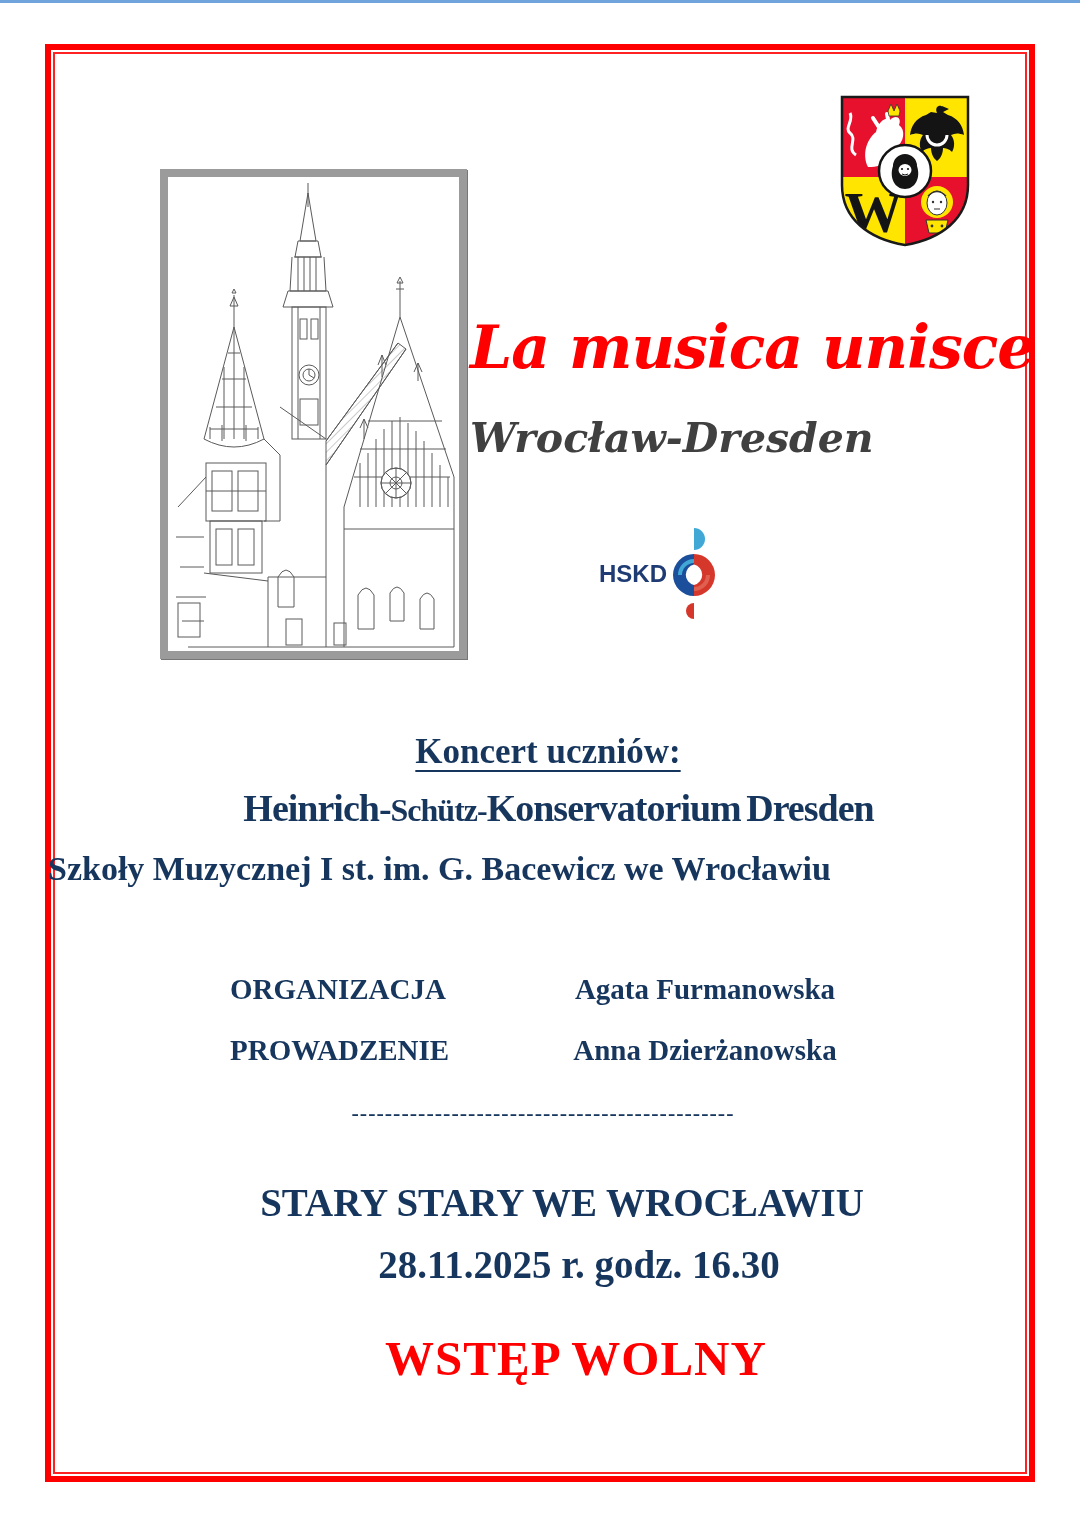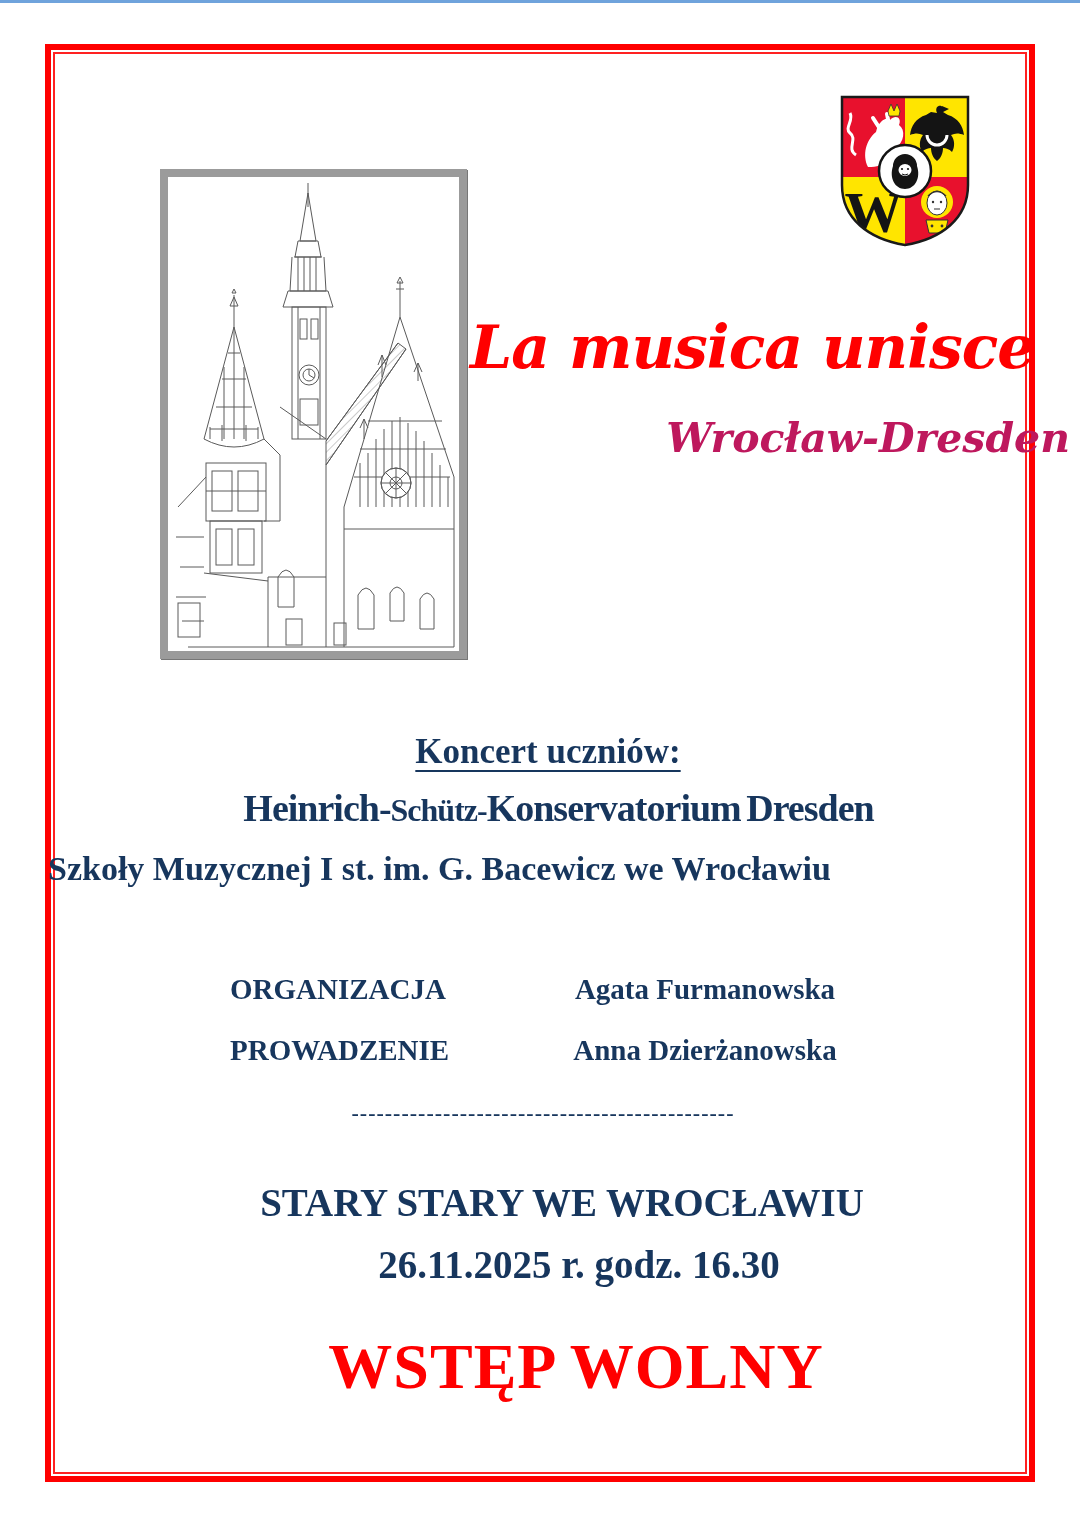--- a/index.html
+++ b/index.html
@@ -19,23 +19,23 @@
   .townhall svg { display:block; width:100%; height:100%; }
 
   .crest { position:absolute; left:838px; top:92px; width:134px; height:158px; }
 
   .title {
     position:absolute; left:470px; top:312px; width:600px; text-align:left;
     font-family:"DejaVu Serif", serif; font-style:italic; font-weight:700;
     font-size:60px; color:#FF0000; letter-spacing:-1px; white-space:nowrap;
   }
   .subtitle {
-    position:absolute; left:470px; top:414px; width:600px; text-align:right;
+    position:absolute; left:470px; top:414px; width:600px; text-align:left;
     font-family:"DejaVu Serif", serif; font-style:italic; font-weight:700;
-    font-size:41px; color:#be185d; white-space:nowrap;
+    font-size:41px; color:#404040; white-space:nowrap;
   }
 
   .hskd { position:absolute; left:599px; top:518px; width:125px; height:105px; }
   .sm   { position:absolute; left:764px; top:539px; width:130px; height:74px; }
   .heading {
     position:absolute; left:53px; top:732px; width:990px; text-align:center;
     font-size:35px; font-weight:bold; color:#17365D;
     text-decoration:underline; text-underline-offset:7px; text-decoration-thickness:2px;
     white-space:nowrap;
   }
@@ -63,21 +63,21 @@
   .venue {
     position:absolute; left:67px; top:1180px; width:990px; text-align:center;
     font-size:39px; font-weight:bold; color:#17365D; white-space:nowrap;
   }
   .datetime {
     position:absolute; left:84px; top:1242px; width:990px; text-align:center;
     font-size:39px; font-weight:bold; color:#17365D; white-space:nowrap;
   }
   .admission {
     position:absolute; left:81px; top:1330px; width:990px; text-align:center;
-    font-size:64px; font-weight:bold; color:#FF0000; letter-spacing:1px; white-space:nowrap;
+    font-size:49px; font-weight:bold; color:#FF0000; letter-spacing:1px; white-space:nowrap;
   }
 </style>
 </head>
 <body>
 
 <div class="page">
   <div class="top-line"></div>
 
   <div class="frame">
     <div class="frame-inner"></div>
@@ -196,31 +196,44 @@
         <path d="M10,330 L38,300 M8,360 h28 M12,390 h24 M8,420 h30 M14,444 h22"></path>
         <rect x="10" y="426" width="22" height="34"></rect>
         <path d="M96,262 L112,278 112,344 96,344"></path>
       </g>
     </svg>
   </div>
 
   <div class="title">La musica unisce</div>
   <div class="subtitle">Wrocław-Dresden</div>
 
+  <div class="hskd">
+    <svg viewBox="0 0 125 105" width="125" height="105">
+      <text x="0" y="64" font-family="'Liberation Sans',sans-serif" font-size="24" font-weight="bold" fill="#1F3B73">HSKD</text>
+      <g>
+        <path d="M95,10 A11,11 0 0 1 95,32 Z" fill="#41A8D6"></path>
+        <path d="M95,36 A21,21 0 0 0 95,78 L95,67 A10.5,10.5 0 0 1 95,46.5 Z" fill="#1B4F9C"></path>
+        <path d="M95,36 A21,21 0 0 1 95,78 L95,67 A10.5,10.5 0 0 0 95,46.5 Z" fill="#D6372B"></path>
+        <path d="M95,43 A14,14 0 0 0 81,57" fill="none" stroke="#41A8D6" stroke-width="4"></path>
+        <path d="M95,71 A14,14 0 0 0 109,57" fill="none" stroke="#E0604F" stroke-width="4"></path>
+        <path d="M95,85 A8,8 0 0 0 95,101 Z" fill="#D6372B"></path>
+      </g>
+    </svg>
+  </div>
 
 
   <div class="heading">Koncert uczniów:</div>
 
   <div class="school1"><span>Heinrich-</span><span class="mid">Schütz-</span><span>Konservatorium Dresden</span></div>
 
   <div class="school2">Szkoły Muzycznej I st. im. G. Bacewicz we Wrocławiu</div>
 
   <div class="role-label row1">ORGANIZACJA</div>
   <div class="role-name row1">Agata Furmanowska</div>
   <div class="role-label row2">PROWADZENIE</div>
   <div class="role-name row2">Anna Dzierżanowska</div>
 
   <div class="divider">----------------------------------------------</div>
 
   <div class="venue">STARY STARY WE WROCŁAWIU</div>
-  <div class="datetime">26.11.2025 r. godz. 16.30</div>
+  <div class="datetime">28.11.2025 r. godz. 16.30</div>
   <div class="admission">WSTĘP WOLNY</div>
 </div>
 
 </body></html>

